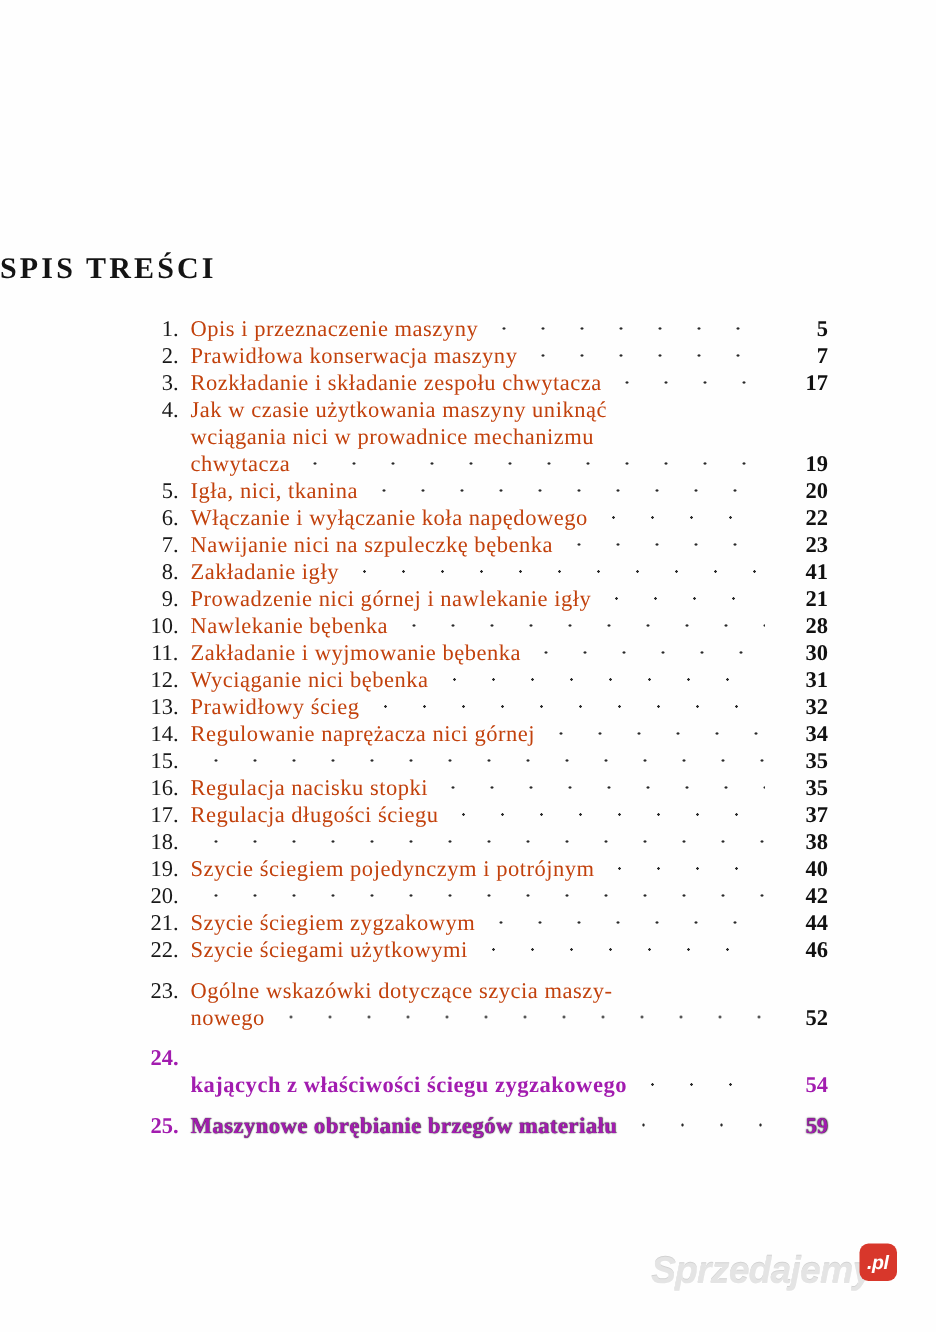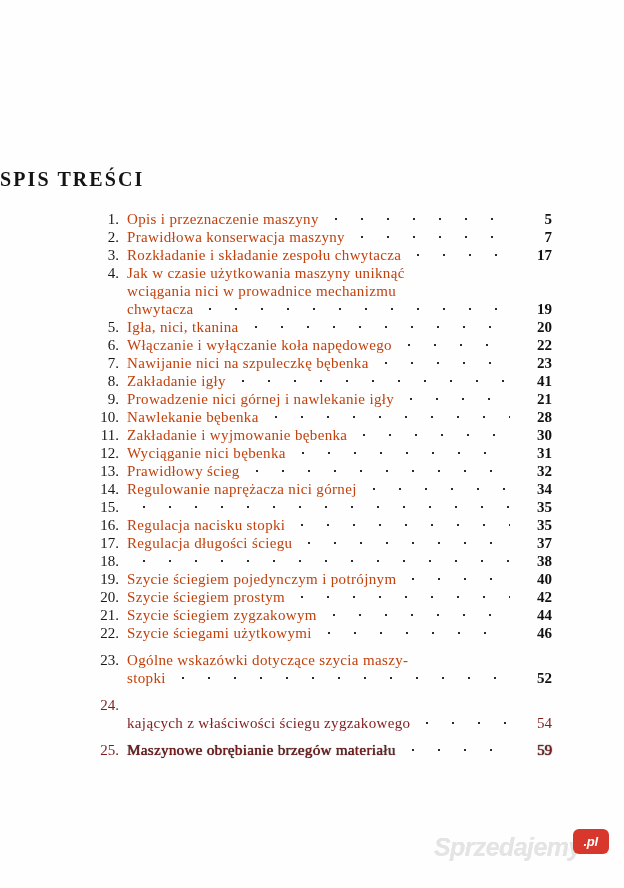--- a/index.html
+++ b/index.html
@@ -116,22 +116,22 @@
   
   .toc-line.cont .entry-num { visibility: hidden; }
 
   
   .toc-entry.spaced { margin-top: 9px; }
 
   
   .heavy .entry-text,
   .heavy .entry-num,
   .heavy .entry-page {
-    font-weight: normal;
-    color: #7f1d1d;
+    font-weight: bold;
+    color: #a21caf;
   }
   .smudge .entry-text {
     text-shadow: 0 0 0.9px rgba(0,0,0,0.85), 0.4px 0 0.6px rgba(0,0,0,0.5);
   }
   .smudge .entry-page {
     text-shadow: 0 0 1.2px rgba(0,0,0,0.9), 0.5px 0.2px 0.8px rgba(0,0,0,0.6);
   }
 
   
   .watermark {
@@ -147,21 +147,21 @@
     font-size: 25px;
     font-weight: bold;
     font-style: italic;
     color: #e4e4e4;
     letter-spacing: -0.6px;
     text-shadow: 0 1px 0 #ffffff, 0 -0.5px 0 #d2d2d2;
   }
   .watermark-badge {
     margin-left: -9px;
     margin-top: -13px;
-    width: 36px;
+    width: 25px;
     height: 25px;
     border-radius: 6px;
     background: #d8372b;
     display: flex;
     align-items: center;
     justify-content: center;
   }
   .watermark-badge span {
     font-family: "Liberation Sans", "DejaVu Sans", sans-serif;
     font-size: 13px;
@@ -359,21 +359,20 @@
           <span class="entry-gap"></span>
           <span class="entry-text">Szycie ściegiem pojedynczym i potrójnym</span>
           <span class="entry-leader"></span>
           <span class="entry-page">40</span>
         </div>
       </div>
       <div class="toc-entry">
         <div class="toc-line">
           <span class="entry-num">20.</span>
           <span class="entry-gap"></span>
-          <span class="entry-text">Szycie ściegiem prostym</span>
           <span class="entry-leader"></span>
           <span class="entry-page">42</span>
         </div>
       </div>
       <div class="toc-entry">
         <div class="toc-line">
           <span class="entry-num">21.</span>
           <span class="entry-gap"></span>
           <span class="entry-text">Szycie ściegiem zygzakowym</span>
           <span class="entry-leader"></span>
@@ -393,21 +392,21 @@
         <div class="toc-line">
           <span class="entry-num">23.</span>
           <span class="entry-gap"></span>
           <span class="entry-text">Ogólne wskazówki dotyczące szycia maszy-</span>
           <span class="entry-leader no-dots"></span>
           <span class="entry-page blank"></span>
         </div>
         <div class="toc-line cont">
           <span class="entry-num"></span>
           <span class="entry-gap"></span>
-          <span class="entry-text">stopki</span>
+          <span class="entry-text">nowego</span>
           <span class="entry-leader"></span>
           <span class="entry-page">52</span>
         </div>
       </div>
       <div class="toc-entry spaced heavy">
         <div class="toc-line">
           <span class="entry-num">24.</span>
           <span class="entry-gap"></span>
           <span class="entry-leader no-dots"></span>
           <span class="entry-page blank"></span>

